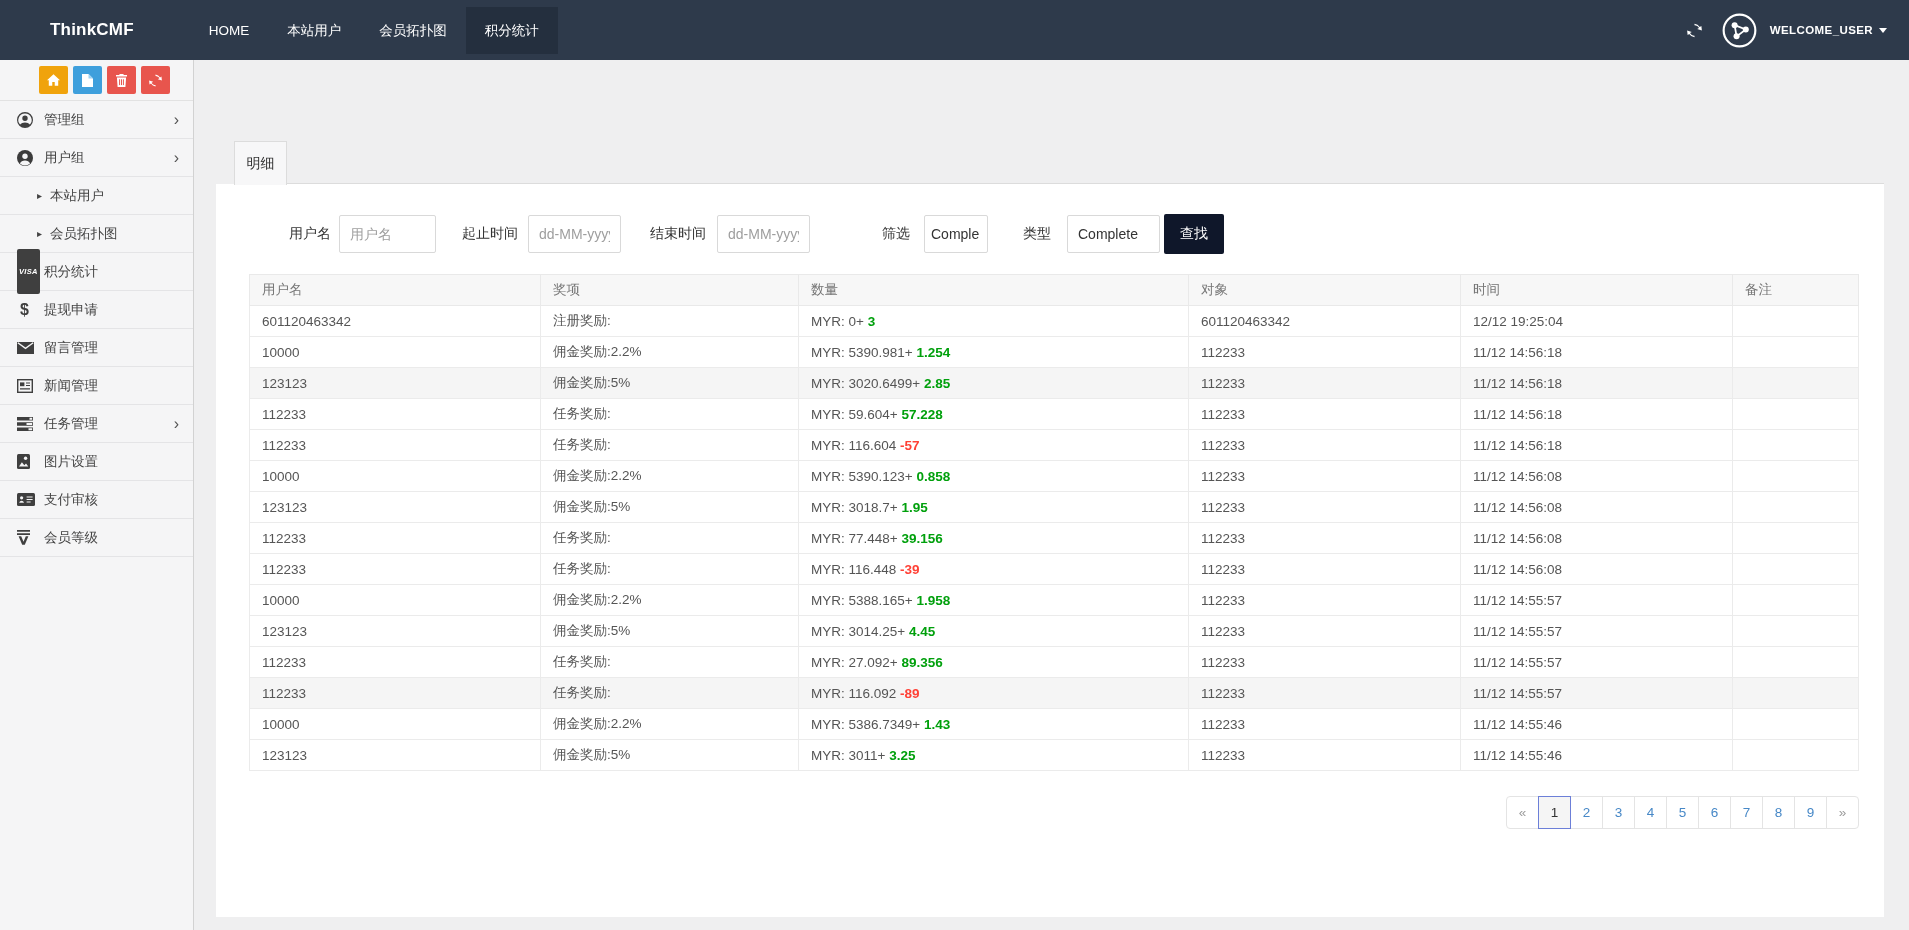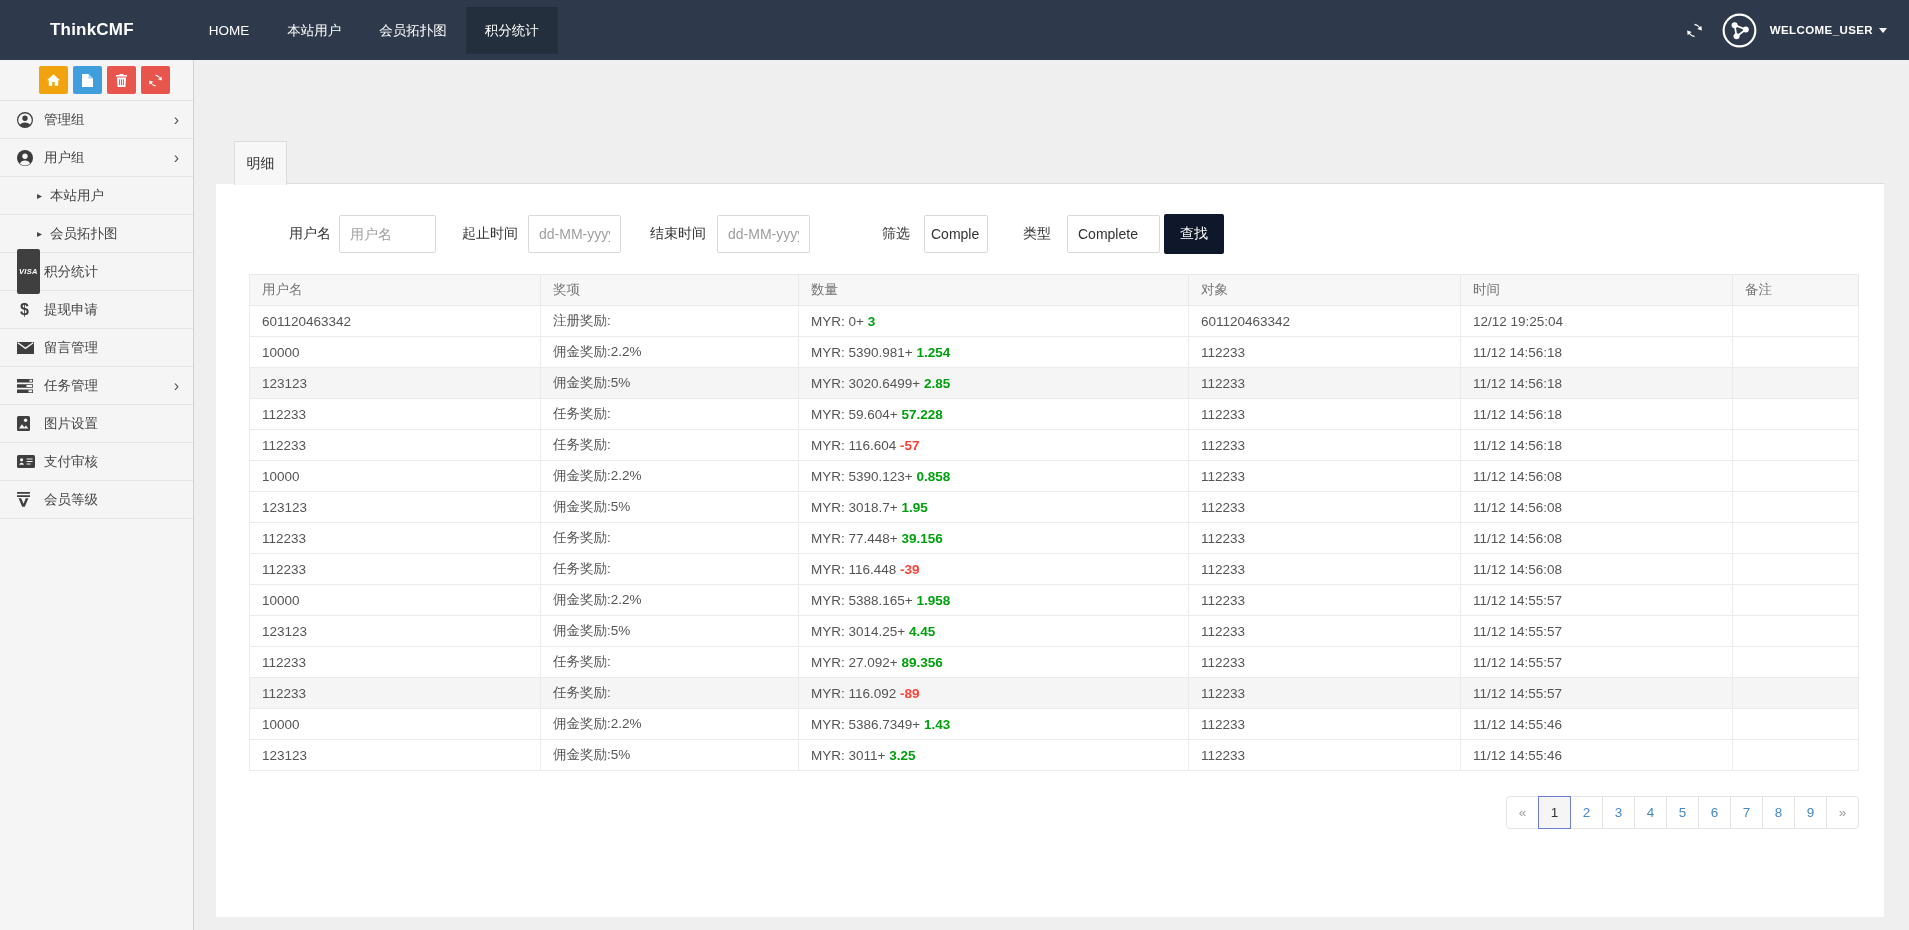--- a/index.html
+++ b/index.html
@@ -193,20 +193,30 @@
             <svg width="17" height="12" viewBox="0 0 17 12">
               <path fill="#3f3f3f" d="M0 0h17v12H0z"></path>
               <path d="M.8.8l7.7 5.6L16.2.8" fill="none" stroke="#f5f5f6" stroke-width="1.4"></path>
             </svg>
           </span>
         <span>留言管理</span>
       </li>
       <li>
         <span class="mi">
             <svg width="16" height="14" viewBox="0 0 16 14">
+              <rect x=".7" y=".7" width="14.6" height="12.6" fill="none" stroke="#3f3f3f" stroke-width="1.4"></rect>
+              <rect x="3" y="3.4" width="4.4" height="3.8" fill="#3f3f3f"></rect>
+              <path stroke="#3f3f3f" stroke-width="1.2" fill="none" d="M9 4h4M9 6.5h4M3 9.8h10"></path>
+            </svg>
+          </span>
+        <span>新闻管理</span>
+      </li>
+      <li>
+        <span class="mi">
+            <svg width="16" height="14" viewBox="0 0 16 14">
               <path fill="#3f3f3f" d="M0 0h16v3.6H0zM0 5.2h16v3.6H0zM0 10.4h16v3.6H0z"></path>
               <path fill="#f5f5f6" d="M12.5.8h2.7v2h-2.7zM9.5 6h5.7v2H9.5zM11.5 11.2h3.7v2h-3.7z"></path>
             </svg>
           </span>
         <span>任务管理</span>
         <span class="chev">›</span>
       </li>
       <li>
         <span class="mi">
             <svg width="13" height="15" viewBox="0 0 13 15">

